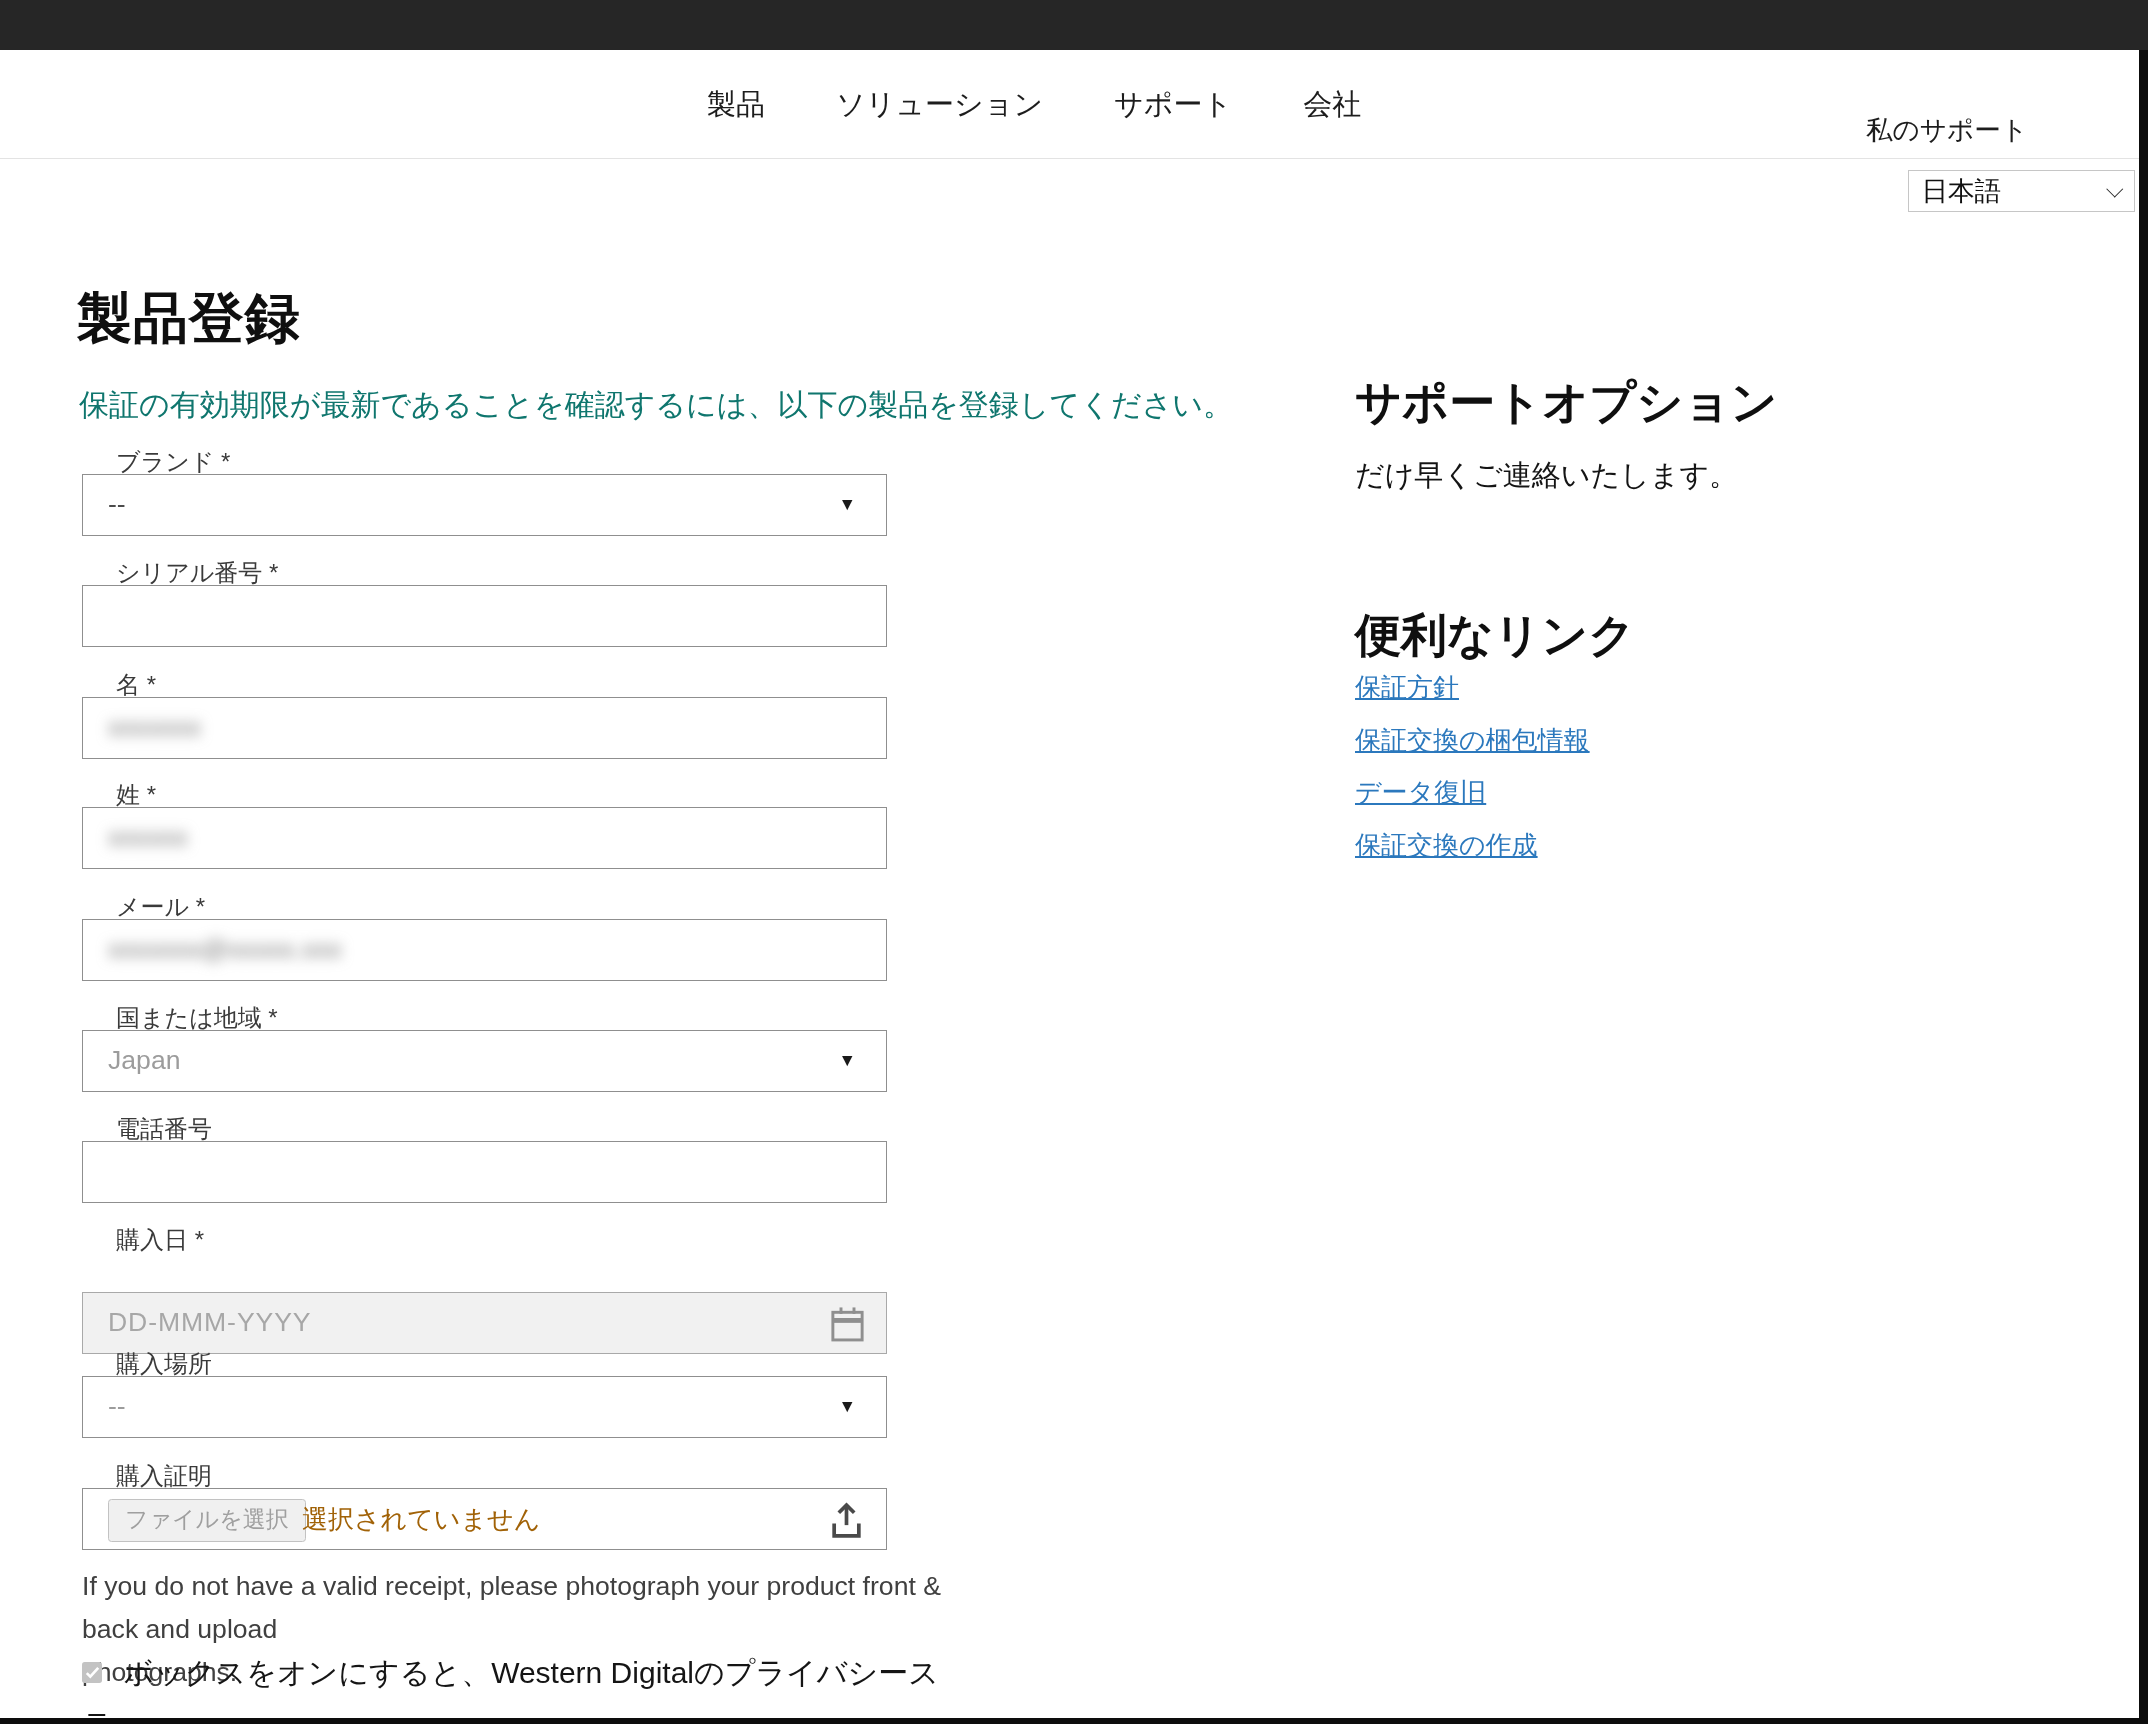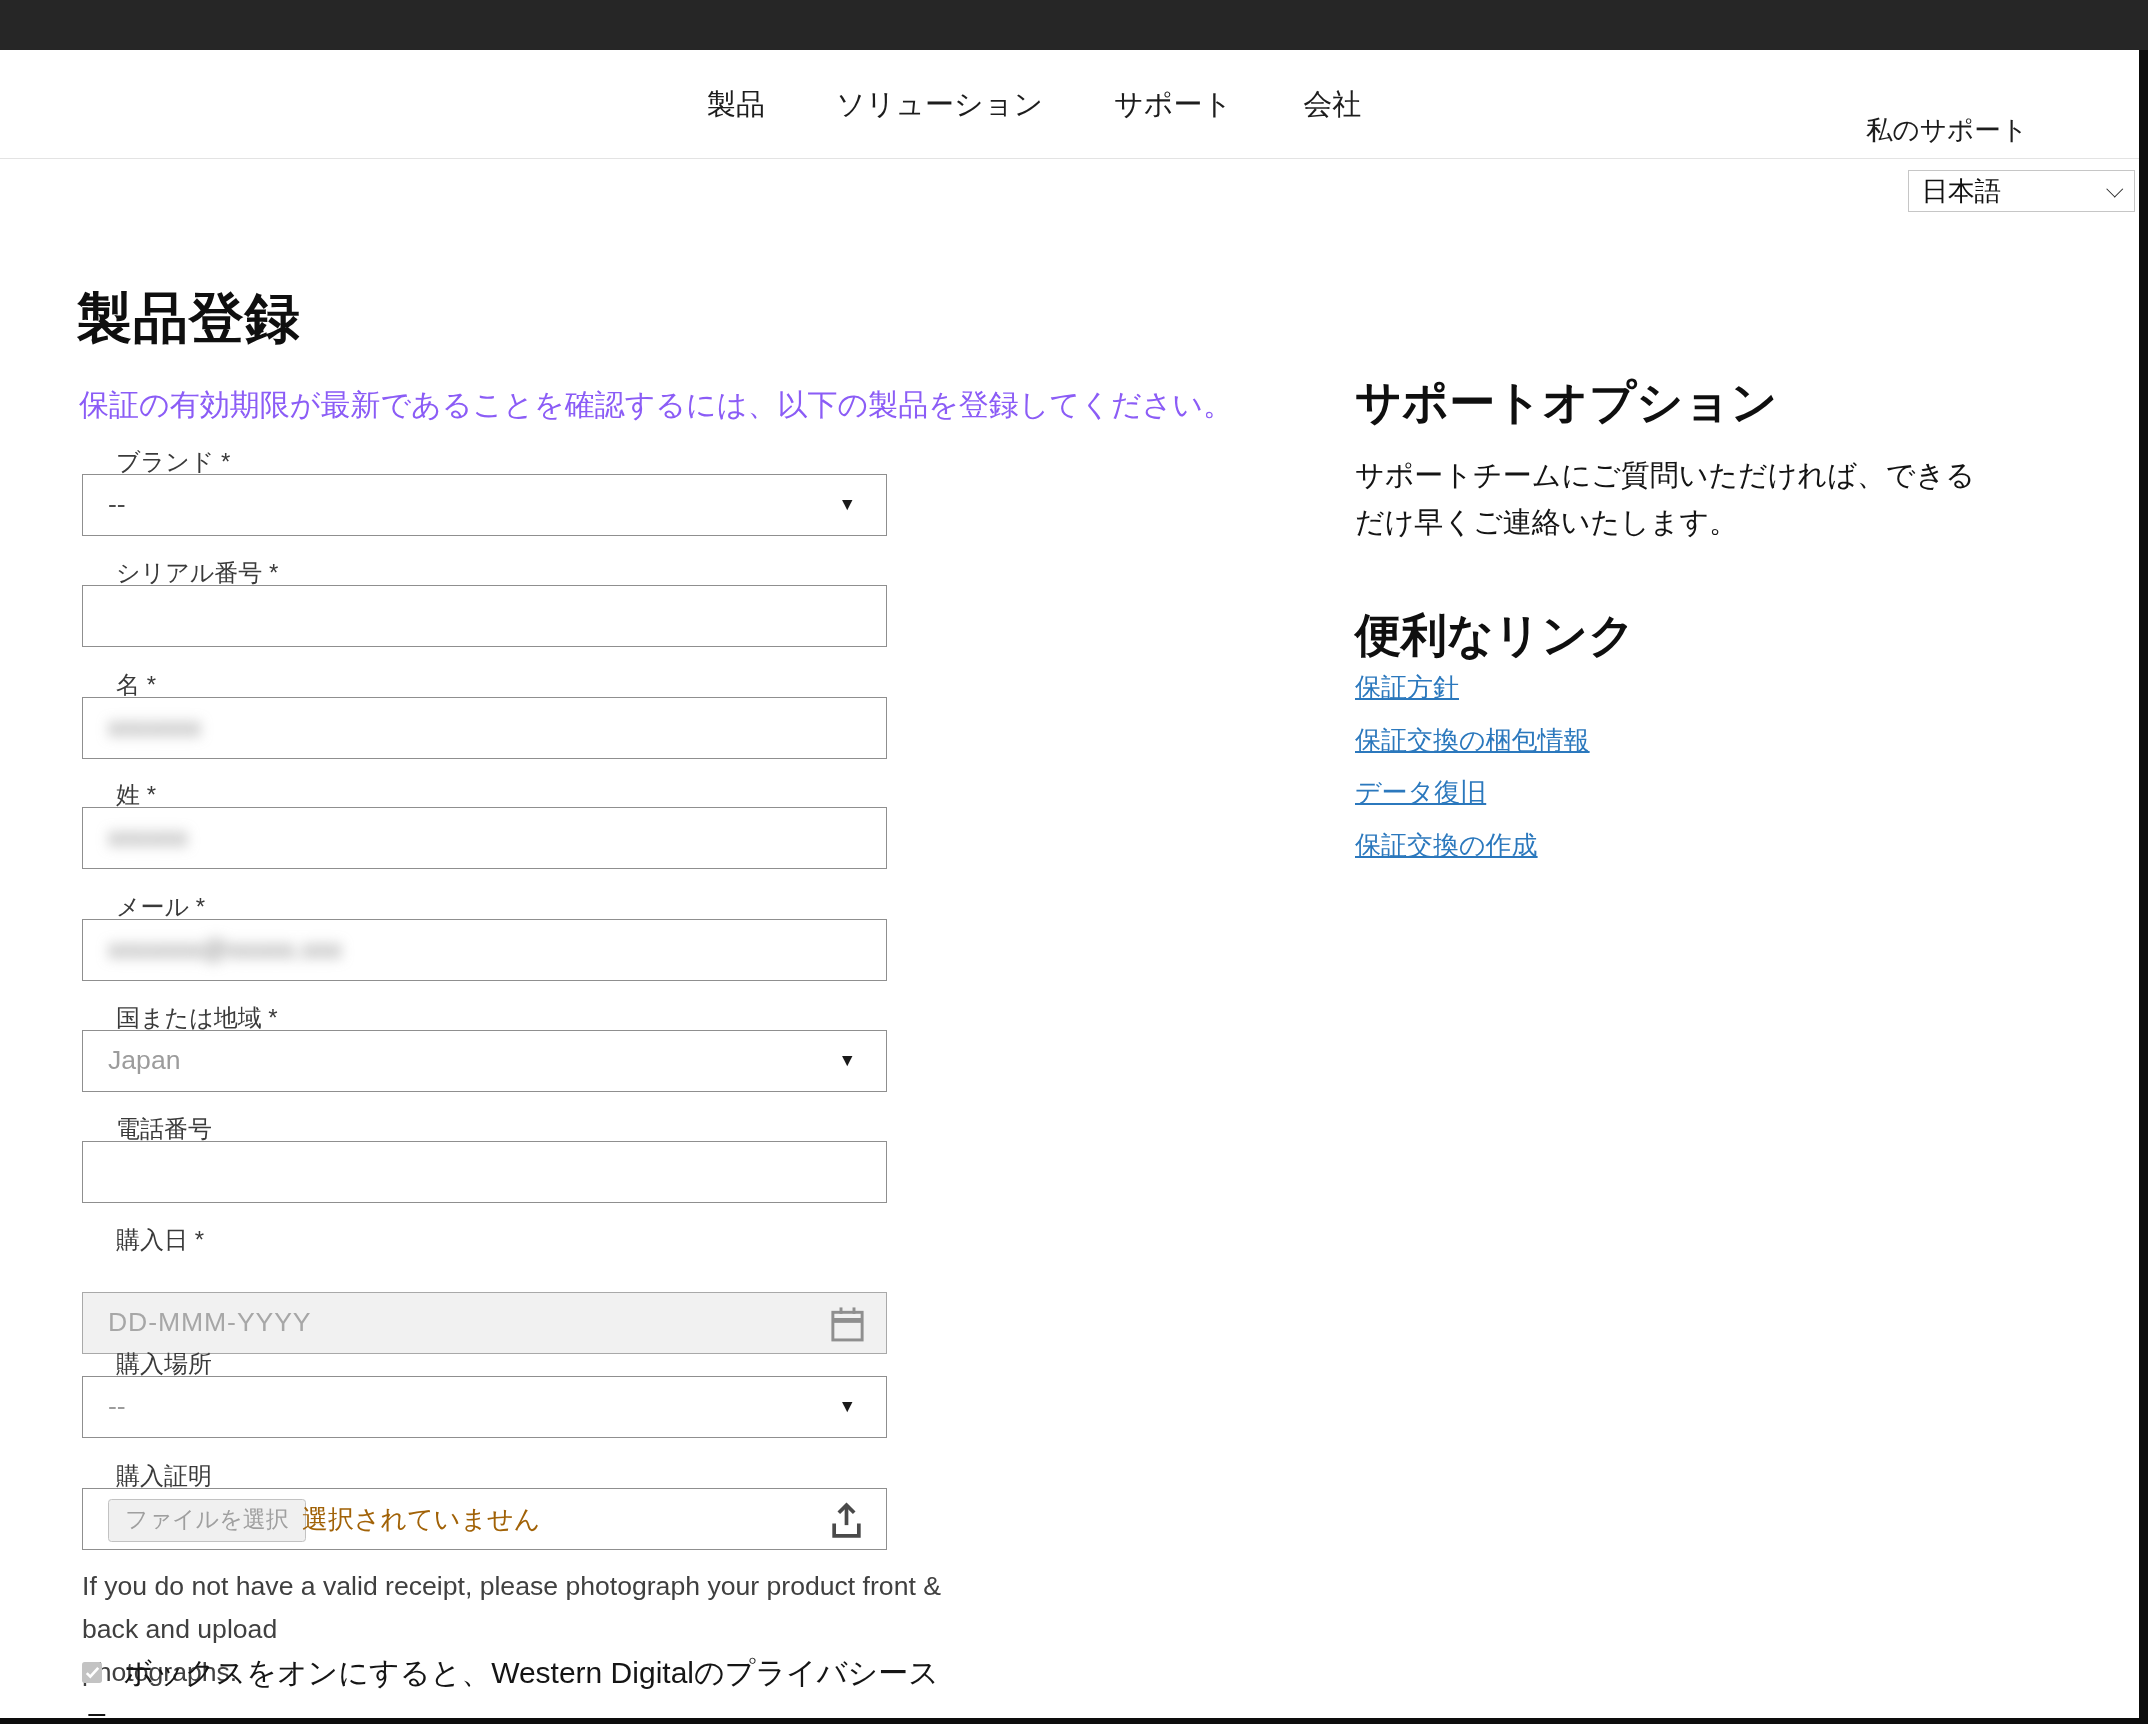--- a/index.html
+++ b/index.html
@@ -25,21 +25,21 @@
     background:#fff; border:0.9px solid #c6c6c6; cursor:pointer;
   }
   .lang-select .val { position:absolute; left:12.4px; top:0; line-height:40px; font-size:26.6px; color:#111; }
   .lang-select .chev {
     position:absolute; right:14px; top:12.4px; width:11.5px; height:11.5px;
     border-right:1.8px solid #222; border-bottom:1.8px solid #222; transform:rotate(45deg);
   }
 
   
   .page-title { position:absolute; left:77px; top:282px; font-size:55px; color:#0f0f0f; letter-spacing:0.9px; }
-  .page-subtitle { position:absolute; left:79px; top:385px; font-size:30px; color:#8b5cf6; white-space:nowrap; }
+  .page-subtitle { position:absolute; left:79px; top:385px; font-size:30px; color:#0f766e; white-space:nowrap; }
 
   
   .row { position:absolute; left:82px; width:931px; height:92px; }
   .flabel { display:block; margin-left:34px; font-size:24px; color:#3a3a3a; height:28px; white-space:nowrap; }
   .req { color:#3a3a3a; }
   .box {
     position:absolute; left:0; top:28px; width:805px; height:62px;
     background:#fff; border:1.8px solid #8f8f8f;
   }
   .box .val { position:absolute; left:25px; top:0; line-height:59px; font-size:26.6px; color:#4c4c4c; white-space:nowrap; }
@@ -199,21 +199,20 @@
         <svg width="15" height="13.3" viewBox="0 0 17 15" fill="none" stroke="#ffffff" stroke-width="3">
           <polyline points="2,8 6,12 15,2"></polyline>
         </svg>
       </span><span>ボックスをオンにすると、Western Digitalのプライバシーステ</span>
     </div>
 
   </div>
 
   <h2 class="sp-heading" style="top:372px">サポートオプション</h2>
   <div class="sp-body">
-    <div>サポートチームにご質問いただければ、できる</div>
     <div>だけ早くご連絡いたします。</div>
   </div>
   <h2 class="sp-heading" style="top:605px">便利なリンク</h2>
   <div class="sp-links">
     <a class="sp-link">保証方針</a>
     <a class="sp-link">保証交換の梱包情報</a>
     <a class="sp-link">データ復旧</a>
     <a class="sp-link">保証交換の作成</a>
   </div>
 

